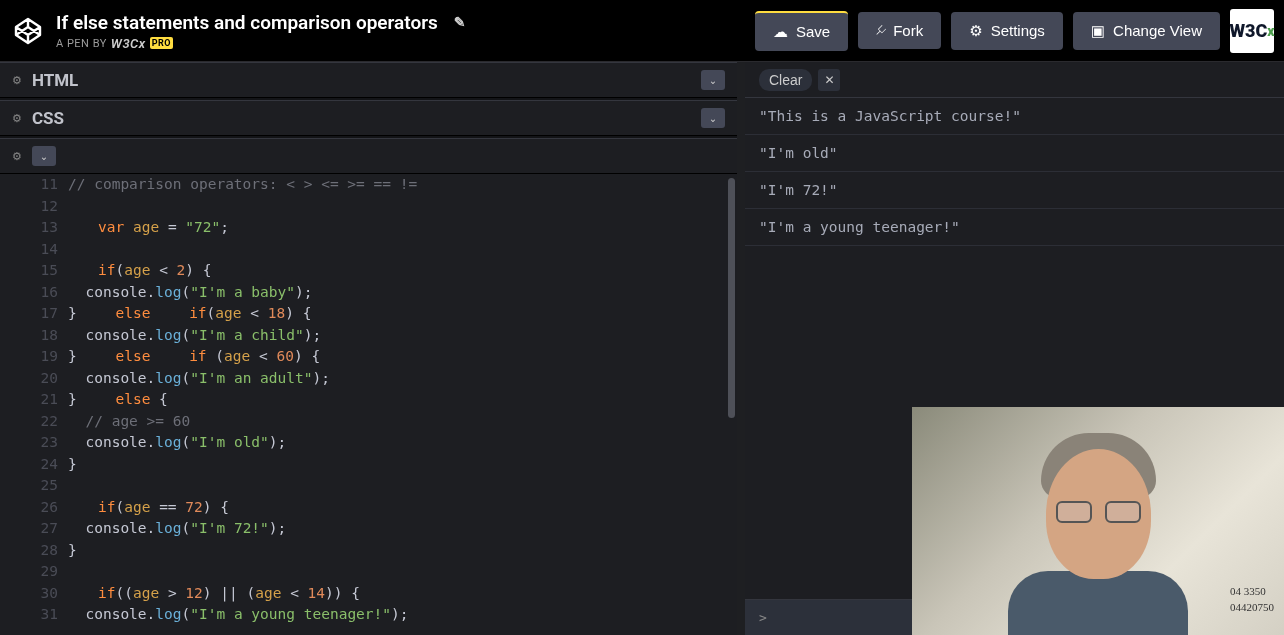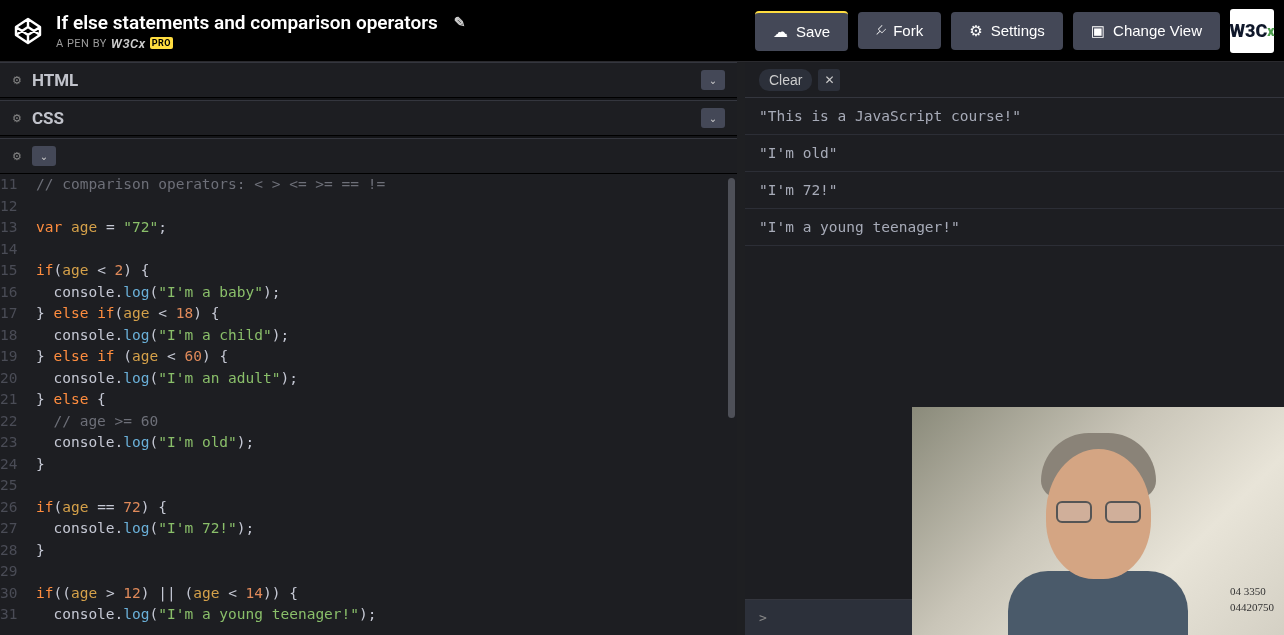--- a/index.html
+++ b/index.html
@@ -135,26 +135,28 @@
   background: #1d1e22;
   display: flex;
   font-family: "Menlo", "Consolas", monospace;
   font-size: 14.5px;
   line-height: 21.5px;
   overflow: hidden;
   position: relative;
 }
 .gutter {
   width: 32px;
+  text-align: right;
   padding-right: 6px;
   color: #4a4c56;
   user-select: none;
+  margin-left: 32px;
 }
 .code { flex: 1; white-space: pre; color: #c5c8d4; padding-left: 4px; }
-.kw { color: #ff8d3f; }
+.kw { color: #ff8d3f; margin-left: 30px; }
 .num { color: #e08a5a; }
 .str { color: #8abf6a; }
 .com { color: #6d6f78; }
 .fn  { color: #6ab0d9; }
 .op  { color: #c5c8d4; }
 .id  { color: #d5a14a; }
 
 .scroll-thumb {
   position: absolute;
   right: 2px;

